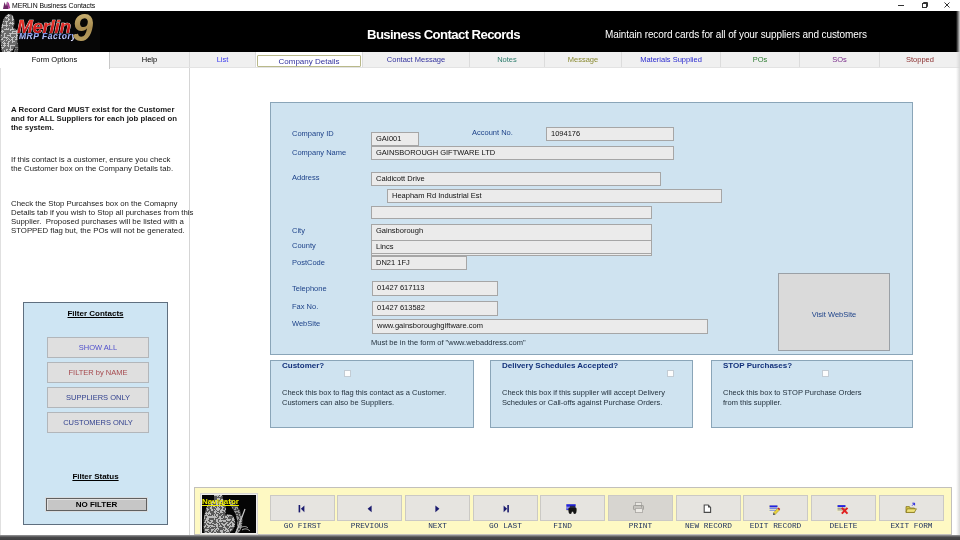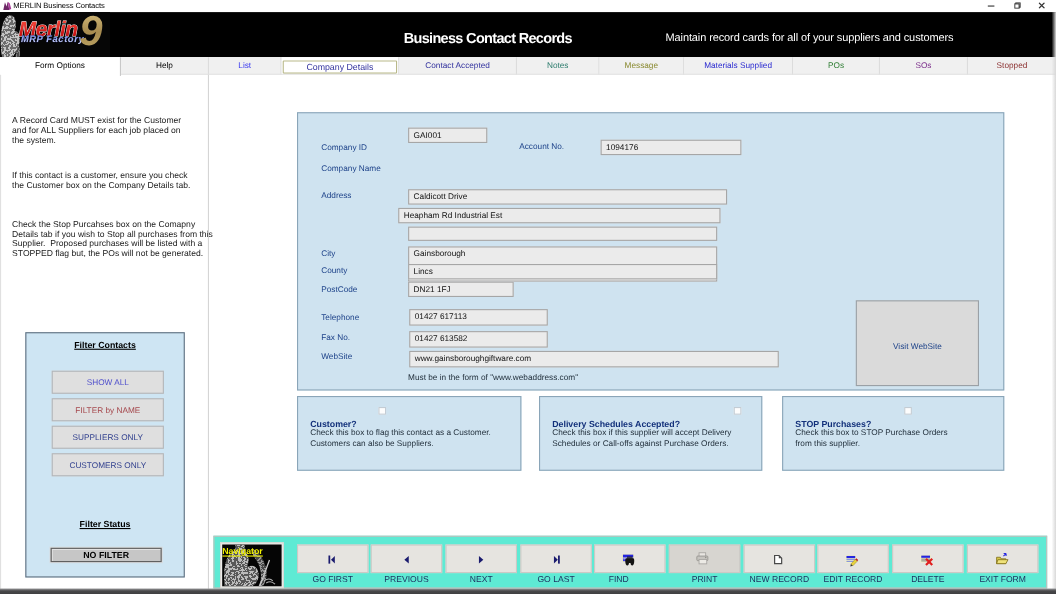--- a/index.html
+++ b/index.html
@@ -28,29 +28,29 @@
   border:1px solid #b2b6ba; font-size:7.5px; text-align:center; }
 
 #panel { left:270px; top:102px; width:643px; height:253px; background:#cfe3f0;
   border:1px solid #8aa5b8; }
 .flabel { position:absolute; font-size:7.5px; color:#1d4289; }
 .field { position:absolute; background:#ebebeb; border:1px solid #a6a6a6;
   font-size:7.5px; color:#111; padding-left:4px; line-height:12px; }
 
 .bpanel { position:absolute; top:360px; height:68px; background:#cfe3f0;
   border:1px solid #8aa5b8; }
-.bptitle { position:absolute; left:11px; top:20px; font-size:8px; font-weight:bold; color:#12307a; }
+.bptitle { position:absolute; left:11px; top:0; font-size:8px; font-weight:bold; color:#12307a; }
 .bptext { position:absolute; left:11px; top:27px; font-size:7.5px; color:#23313d; line-height:9.5px; }
 .chk { position:absolute; top:8.5px; width:7px; height:7px; background:#fdfdfd; border:1px solid #c3ccd4; }
 
-#navbar { left:194px; top:487px; width:758px; height:48px; background:#5eead4;
+#navbar { left:194px; top:487px; width:758px; height:48px; background:#fef9c3;
   border:1px solid #c2c0bc; }
 .nbtn { position:absolute; top:7px; width:65px; height:26px; background:#e6e4e0;
   border:1px solid #cbc9c5; }
-.nlabel { position:absolute; top:33.5px; width:65px; text-align:center; font-size:7.8px; color:#1c2f5e; }
+.nlabel { position:absolute; top:33.5px; width:65px; text-align:center; font-size:7.8px; color:#1c2f5e;font-family:Liberation Mono, monospace; }
 #bottomstrip { left:0; top:535px; width:960px; height:5px; background:linear-gradient(#9a9a9c, #48484a 45%, #3f3f41); }
 #rightedge { left:956px; top:11px; width:4px; height:525px; background:linear-gradient(90deg, rgba(200,200,200,0), #d8d8d8); }
 #leftedge { left:0; top:68px; width:1px; height:468px; background:#e0e0e0; }
 </style>
 </head>
 <body>
 <div id="stage">
 
   <div class="abs" id="titlebar"></div>
   <svg class="abs" style="left:2px;top:1px" width="9" height="9" viewBox="0 0 9 9">
@@ -111,52 +111,53 @@
   <div class="abs" id="bcr">Business Contact Records</div>
   <div class="abs" id="maintain">Maintain record cards for all of your suppliers and customers</div>
 
   <div class="abs" id="tabbar"></div>
   <div class="tab" style="left:0;width:110px;background:#fff;border-right:1px solid #c8c8c8;color:#000;height:17px">Form Options</div>
   <div class="tab" style="left:110px;width:80px;color:#000">Help</div>
   <div class="tab" style="left:190px;width:66px;color:#3a3af0">List</div>
   <div class="tab" style="left:256px;width:107px;background:#fff;color:#32329e;line-height:12px">
       <span style="display:block;border:1px solid #b9b98a;background:#fff;margin:2.5px 1px 0 1px;height:12.5px;border-radius:1px;font-size:8px;line-height:12px">Company Details</span>
     </div>
-  <div class="tab" style="left:363px;width:107px;color:#32329e">Contact Accepted</div>
+  <div class="tab" style="left:363px;width:107px;color:#32329e">Contact Message</div>
   <div class="tab" style="left:470px;width:75px;color:#2e7d6e">Notes</div>
   <div class="tab" style="left:545px;width:77px;color:#8a8a30">Message</div>
   <div class="tab" style="left:622px;width:99px;color:#2a2ad0">Materials Supplied</div>
   <div class="tab" style="left:721px;width:79px;color:#2e7d32">POs</div>
   <div class="tab" style="left:800px;width:80px;color:#7b2d8b">SOs</div>
   <div class="tab" style="left:880px;width:80px;color:#8b3030;border-right:none">Stopped</div>
 
   <div class="abs" style="left:110px;top:67px;width:850px;height:1px;background:#e3e3e3"></div>
   <div class="abs" id="vline"></div>
-  <div class="abs sbtext" style="left:11px;top:105px;width:180px;font-weight:normal">A Record Card MUST exist for the Customer<br>and for ALL Suppliers for each job placed on<br>the system.</div>
+  <div class="abs sbtext" style="left:11px;top:105px;width:180px;font-weight:bold">A Record Card MUST exist for the Customer<br>and for ALL Suppliers for each job placed on<br>the system.</div>
   <div class="abs sbtext" style="left:11px;top:199px;width:182px">Check the Stop Purcahses box on the Comapny<br>Details tab if you wish to Stop all purchases from this<br>Supplier.&nbsp; Proposed purchases will be listed with a<br>STOPPED flag but, the POs will not be generated.</div>
   <div class="abs sbtext" style="left:11px;top:155px;width:180px">If this contact is a customer, ensure you check<br>the Customer box on the Company Details tab.</div>
 
   <div class="abs" id="filterbox"></div>
   <div class="abs" style="left:23px;top:309px;width:145px;text-align:center;font-size:8px;font-weight:bold;text-decoration:underline">Filter Contacts</div>
   <div class="fbtn" style="top:337px;line-height:19px;color:#5050cc">SHOW ALL</div>
   <div class="fbtn" style="top:362px;line-height:19px;color:#a5484d">FILTER by NAME</div>
   <div class="fbtn" style="top:387px;line-height:19px;color:#33428f">SUPPLIERS ONLY</div>
   <div class="fbtn" style="top:412px;line-height:19px;color:#33428f">CUSTOMERS ONLY</div>
   <div class="abs" style="left:23px;top:472px;width:145px;text-align:center;font-size:8px;font-weight:bold;text-decoration:underline">Filter Status</div>
   <div class="abs" style="left:46px;top:498px;width:101px;height:13px;background:#c6c6c6;border:1px solid #606060;box-shadow:0 0 0 1px #d8dcdf, inset 1px 1px 0 #e2e2e2;font-size:8px;font-weight:bold;text-align:center;line-height:11px;color:#000">NO FILTER</div>
 
   <div class="abs" id="panel"></div>
   <div class="flabel" style="left:292px;top:129px">Company ID</div>
-  <div class="field" style="left:371px;top:116px;width:72px;height:14px">GAI001</div>
+  <div class="field" style="left:371px;top:132px;width:48px;height:14px">GAI001</div>
   <div class="flabel" style="left:472px;top:128px">Account No.</div>
   <div class="field" style="left:546px;top:127px;width:128px;height:14px">1094176</div>
   <div class="flabel" style="left:292px;top:148px">Company Name</div>
+  <div class="field" style="left:371px;top:146px;width:303px;height:14px">GAINSBOROUGH GIFTWARE LTD</div>
   <div class="flabel" style="left:292px;top:173px">Address</div>
   <div class="field" style="left:371px;top:172px;width:290px;height:14px">Caldicott Drive</div>
-  <div class="field" style="left:362px;top:189px;width:293px;height:14px">Heapham Rd Industrial Est</div>
+  <div class="field" style="left:387px;top:189px;width:335px;height:14px">Heapham Rd Industrial Est</div>
   <div class="field" style="left:371px;top:206px;width:281px;height:13px"></div>
   <div class="flabel" style="left:292px;top:226px">City</div>
   <div class="field" style="left:371px;top:224px;width:281px;height:32px">Gainsborough</div>
   <div class="flabel" style="left:292px;top:241px">County</div>
   <div class="field" style="left:371px;top:240px;width:281px;height:14px">Lincs</div>
   <div class="flabel" style="left:292px;top:258px">PostCode</div>
   <div class="field" style="left:371px;top:256px;width:96px;height:14px">DN21 1FJ</div>
   <div class="flabel" style="left:292px;top:284px">Telephone</div>
   <div class="field" style="left:372px;top:281px;width:126px;height:15px">01427 617113</div>
   <div class="flabel" style="left:292px;top:302px">Fax No.</div>

